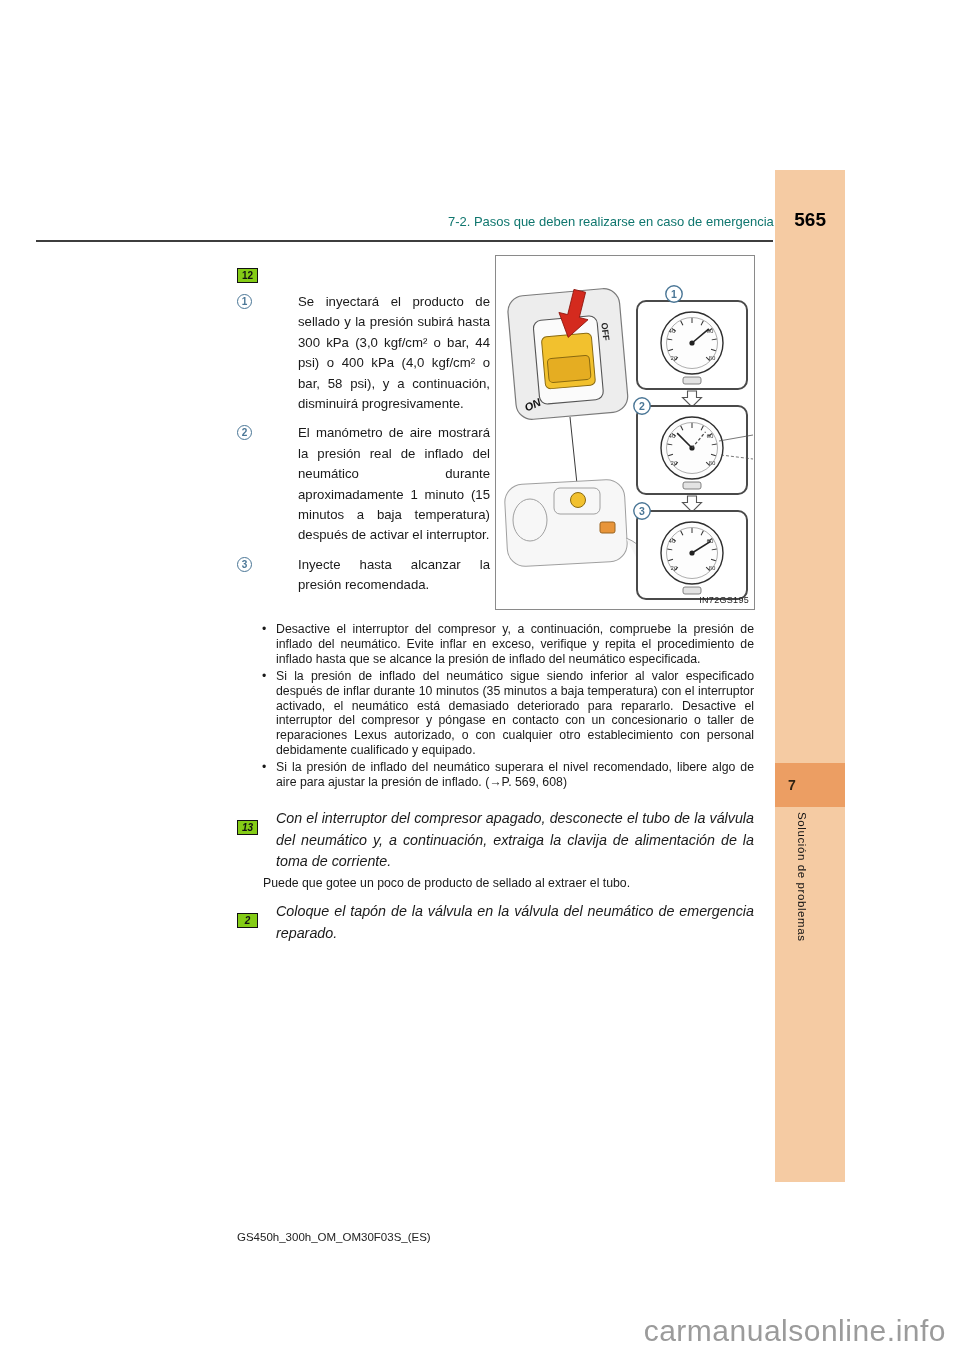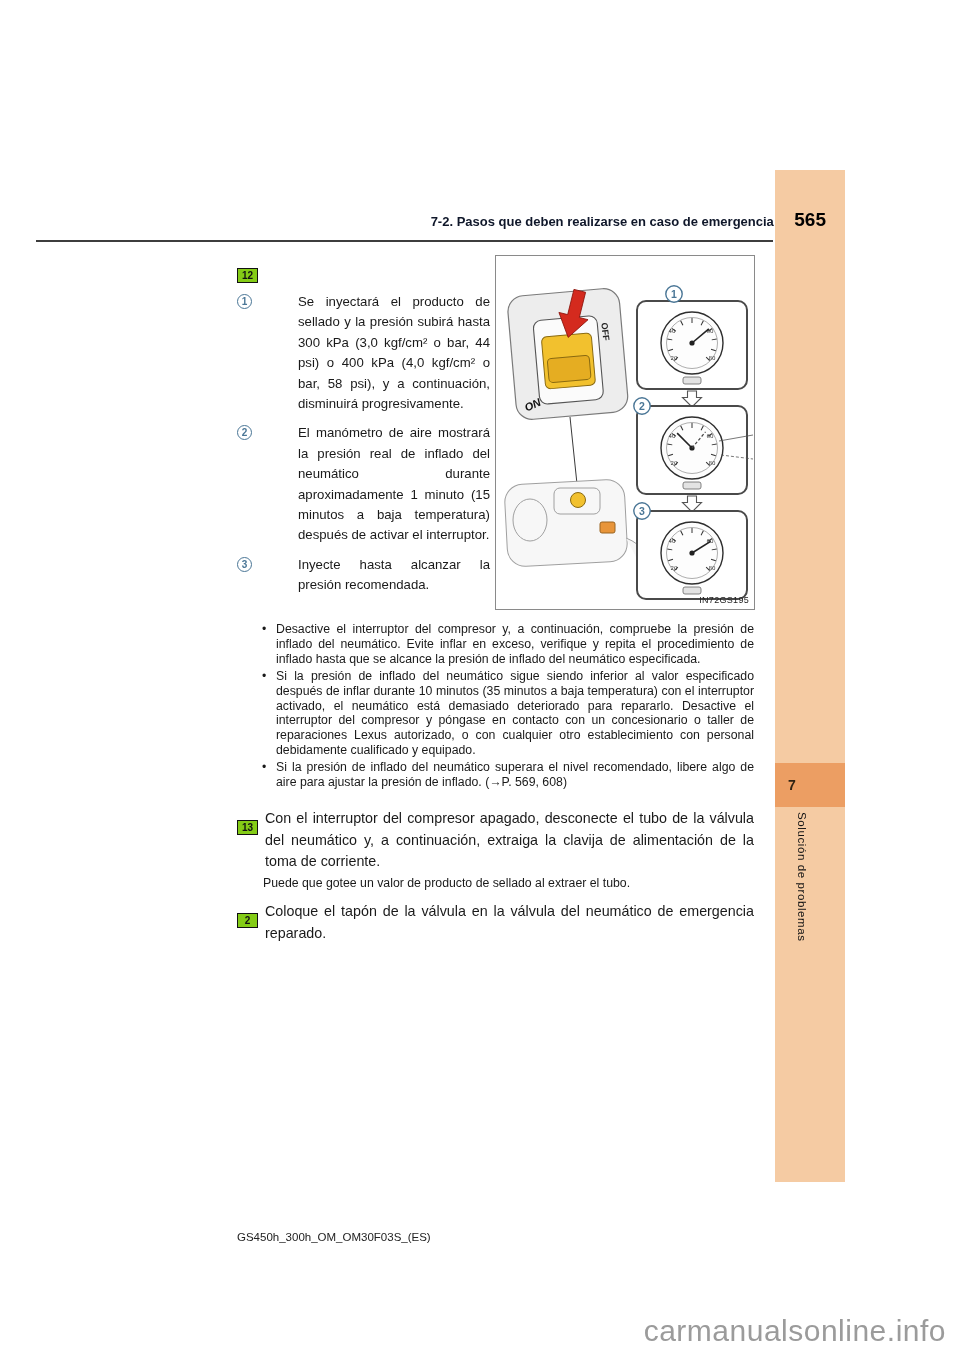--- a/index.html
+++ b/index.html
@@ -16,21 +16,21 @@
 
   
   .sidebar-strip{position:absolute;left:775px;top:170px;width:70px;height:1012px;background:var(--sidebar-strip);}
   .sidebar-tab{position:absolute;left:775px;top:763px;width:70px;height:44px;background:var(--sidebar-tab);
     display:flex;align-items:center;padding-left:13px;font-size:14px;font-weight:bold;color:#302313;}
   .sidebar-label{position:absolute;left:796px;top:812px;writing-mode:vertical-rl;font-size:11.5px;
     letter-spacing:.6px;color:#141414;}
 
   
   .page-header{position:absolute;top:209px;left:40px;width:786px;text-align:right;white-space:nowrap;}
-  .header-title{font-size:13px;font-weight:bold;color:#0f172a;}
+  .header-title{font-size:13px;font-weight:normal;color:#0f766e;}
   .page-number{font-size:19px;font-weight:bold;color:#000;margin-left:16px;}
   .header-rule{position:absolute;left:36px;top:240px;width:737px;height:2px;background:#3d3d3d;}
 
   
   .col-left{position:absolute;left:237px;top:256px;width:253px;}
   .step-row{display:flex;gap:7px;}
   .step-marker{flex:0 0 auto;width:21px;height:15px;border:1.6px solid #111;background:#84cc16;color:#111;
     font-size:10px;font-weight:bold;display:flex;align-items:center;justify-content:center;margin-top:12px;}
   .step-text{font-size:14.3px;line-height:21.5px;text-align:justify;}
   .substep{position:relative;padding-left:24px;margin-top:9px;}
@@ -54,21 +54,21 @@
   .compressor rect,.compressor ellipse,.compressor path{fill:#f7f7f7;stroke:#a0a0a0;stroke-width:1;}
   .comp-btn{fill:var(--switch-yellow) !important;stroke:#8a6a10 !important;}
   .comp-plug{fill:#e8953a !important;stroke:#9a6420 !important;}
 
   
   .bullets{position:absolute;left:260px;top:622px;width:494px;list-style:none;}
   .bullets li{position:relative;padding-left:16px;font-size:12.3px;line-height:14.9px;text-align:justify;margin-bottom:2px;}
   .bullets .dot{position:absolute;left:2px;top:0;}
 
   
-  .step-block{position:absolute;left:237px;width:517px;display:flex;gap:7px;}
+  .step-block{position:absolute;left:237px;width:517px;display:flex;gap:18px;font-style:italic;}
   #step13{top:808px;}
   #step14{top:901px;}
   .note{position:absolute;left:263px;top:876px;width:500px;font-size:12.3px;line-height:15px;}
 
   
   .footer-code{position:absolute;left:237px;top:1231px;font-size:11.5px;color:#222;}
   .watermark{position:absolute;right:14px;top:1314px;font-size:30px;color:#9b9b9b;letter-spacing:.5px;}
 </style>
 </head>
 <body>
@@ -208,21 +208,21 @@
       <span class="dot">•</span>
       <span>Si la presión de inflado del neumático superara el nivel recomendado, libere algo de aire para ajustar la presión de inflado. (→P. 569, 608)</span>
     </li>
   </ul>
 
   <section class="step-block" id="step13">
     <span class="step-marker">13</span>
     <p class="step-text">Con el interruptor del compresor apagado, desconecte el tubo de la válvula del neumático y, a continuación, extraiga la clavija de alimentación de la toma de corriente.</p>
   </section>
 
-  <p class="note">Puede que gotee un valor de producto de sellado al extraer el tubo.</p>
+  <p class="note">Puede que gotee un poco de producto de sellado al extraer el tubo.</p>
 
   <section class="step-block" id="step14">
     <span class="step-marker">2</span>
     <p class="step-text">Coloque el tapón de la válvula en la válvula del neumático de emergencia reparado.</p>
   </section>
 
   <div class="footer-code">GS450h_300h_OM_OM30F03S_(ES)</div>
   <div class="watermark">carmanualsonline.info</div>
 
 </div>

